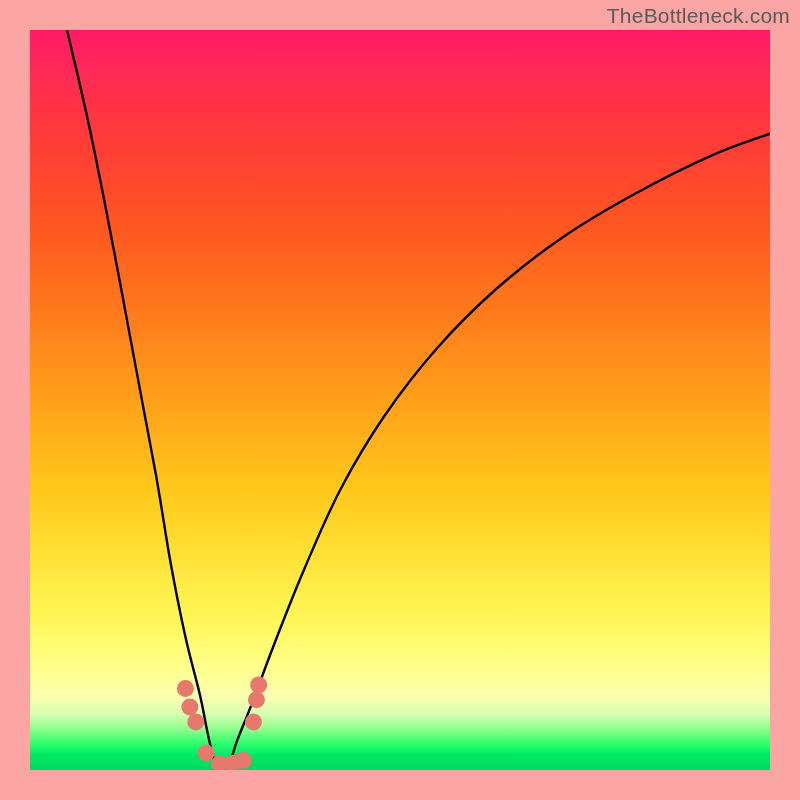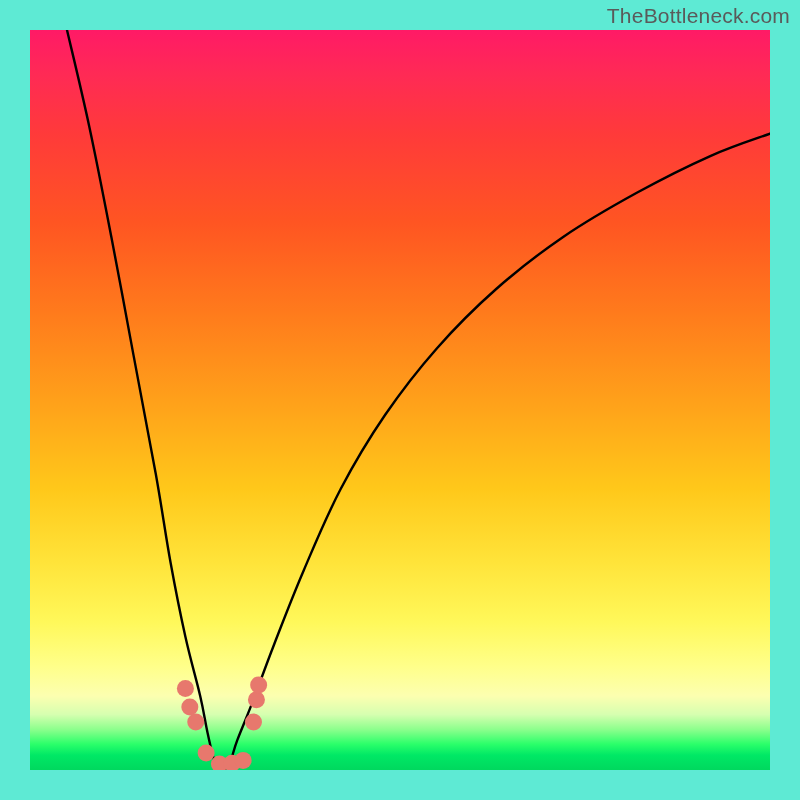--- a/index.html
+++ b/index.html
@@ -7,21 +7,21 @@
     padding: 0;
     width: 800px;
     height: 800px;
     overflow: hidden;
     background: #000;
     font-family: Arial, Helvetica, sans-serif;
   }
   .frame {
     position: absolute;
     inset: 0;
-    background: #5eead4;
+    background: #fca5a5;
   }
   .plot-area {
     position: absolute;
     left: 30px;
     top: 30px;
     width: 740px;
     height: 740px;
     overflow: hidden;
   }
   

